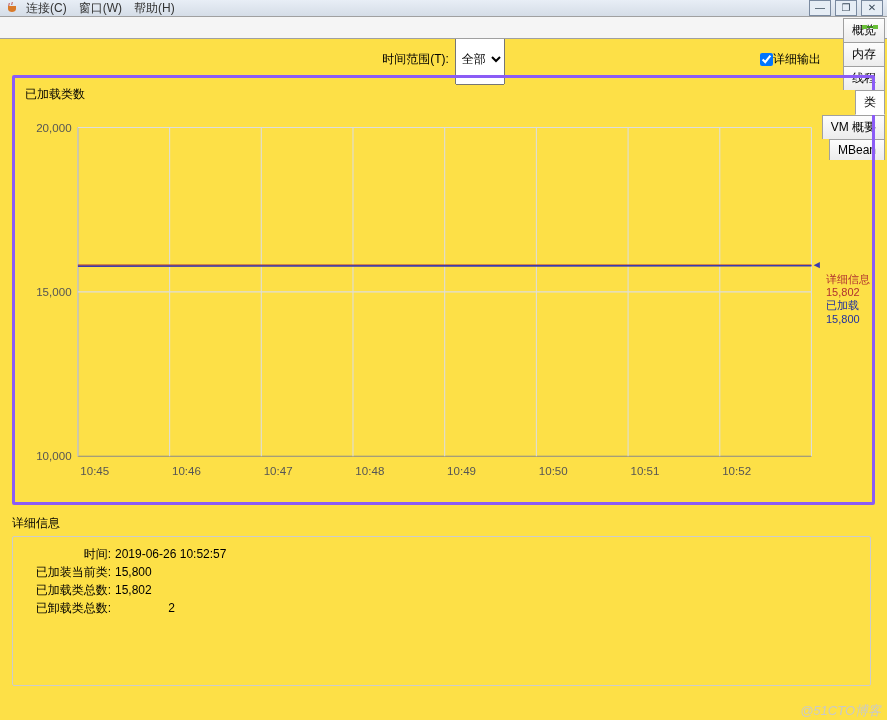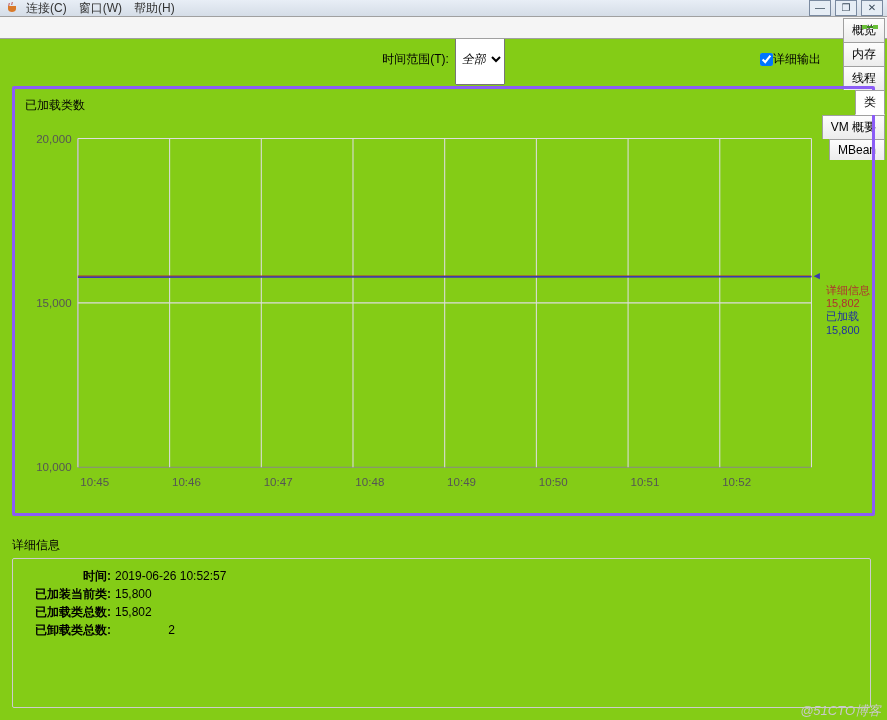--- a/index.html
+++ b/index.html
@@ -7,39 +7,39 @@
 .titlebar { height: 17px; background: linear-gradient(#e8eef6, #d5dde7); border-bottom: 1px solid #a0a0a0; display: flex; align-items: center; padding: 0 4px; }
 .titlebar .java-icon { width: 16px; height: 16px; margin-right: 6px; display: flex; align-items: center; justify-content: center; }
 .titlebar .menu-items { display: flex; gap: 12px; font-size: 12px; color: #333; }
 .titlebar .menu-items span { cursor: default; }
 .titlebar .spacer { flex: 1; }
 .titlebar .win-btn { width: 22px; height: 16px; border: 1px solid #7a8aa0; background: #e6edf5; margin-left: 4px; display: flex; align-items: center; justify-content: center; font-size: 10px; color: #3a4a5a; line-height: 1; }
 .tabbar { height: 22px; border-bottom: 1px solid #a0a0a0; display: flex; align-items: flex-end; padding-left: 4px; background: #f5f5f5; position: relative; flex-direction: column; }
 .tab { padding: 3px 8px; border: 1px solid #a0a0a0; border-bottom: none; background: linear-gradient(#fdfdfd, #ececec); font-size: 12px; margin-right: 2px; position: relative; top: 1px; cursor: default; }
 .tab.active { background: #fff; z-index: 2; border-bottom: 1px solid #fff; }
 .tab-right-icon { position: absolute; right: 8px; top: 2px; }
-.content { flex: 1; padding: 6px; display: flex; flex-direction: column; background: #84cc16; gap: 0; overflow: hidden; justify-content: space-between; }
+.content { flex: 1; padding: 6px; display: flex; flex-direction: column; background: #fde047; gap: 0; overflow: hidden; }
 .toprow { display: flex; align-items: center; justify-content: center; height: 28px; position: relative; }
 .toprow .label { margin-right: 6px; }
-.toprow select { font-size: 12px; padding: 17px 2px; font-style: italic; }
+.toprow select { font-size: 12px; padding: 17px 2px; }
 .detail-out { position: absolute; right: 60px; display: flex; align-items: center; }
 .detail-out input { width: 13px; height: 13px; }
 .chartbox { border: 3px solid #8b5cf6; border-radius: 2px; margin: 2px 6px 6px 6px; padding: 6px 50px 6px 6px; position: relative; height: 430px; }
 .chart-title { font-size: 12px; padding: 2px 0 4px 4px; }
 svg.chart { width: 100%; height: 380px; }
 .side-label { position: absolute; right: 2px; top: 46%; font-size: 11px; line-height: 1.2; text-align: left; }
 .side-label .s1 { color: #b03030; }
 .side-label .s1v { color: #b03030; }
 .side-label .s2 { color: #2030a0; }
 .side-label .s2v { color: #2030a0; }
 .detailbox { margin: 4px 10px 6px 6px; }
 .detailbox .dh { font-size: 12px; padding-bottom: 4px; }
 .detailbox .dbody { border: 1px solid #ccc; border-radius: 2px; padding: 8px 12px; min-height: 150px; }
 .row { display: flex; align-items: baseline; font-size: 12px; margin: 1px 0; }
-.row .k { min-width: 86px; text-align: right; margin-right: 4px; font-weight: bold; }
+.row .k { min-width: 86px; text-align: right; margin-right: 4px; font-weight: normal; }
 .row .v { min-width: 60px; text-align: left; }
 .row .v.rt { text-align: right; width: 60px; display: inline-block; }
 .watermark { position: fixed; right: 6px; bottom: 0; color: #c9c9c9; font-size: 13px; font-style: italic; }
 .axis-text { font-size: 11px; fill: #555; font-family: Arial, sans-serif; }
 .grid-line { stroke: #ddd; stroke-width: 1; }
 .axis-line { stroke: #888; stroke-width: 1; }
 .data-line { stroke: #3a3ab0; stroke-width: 1.5; fill: none; }
 .data-line2 { stroke: #b03333; stroke-width: 1.2; fill: none; }
 </style>
 </head>

